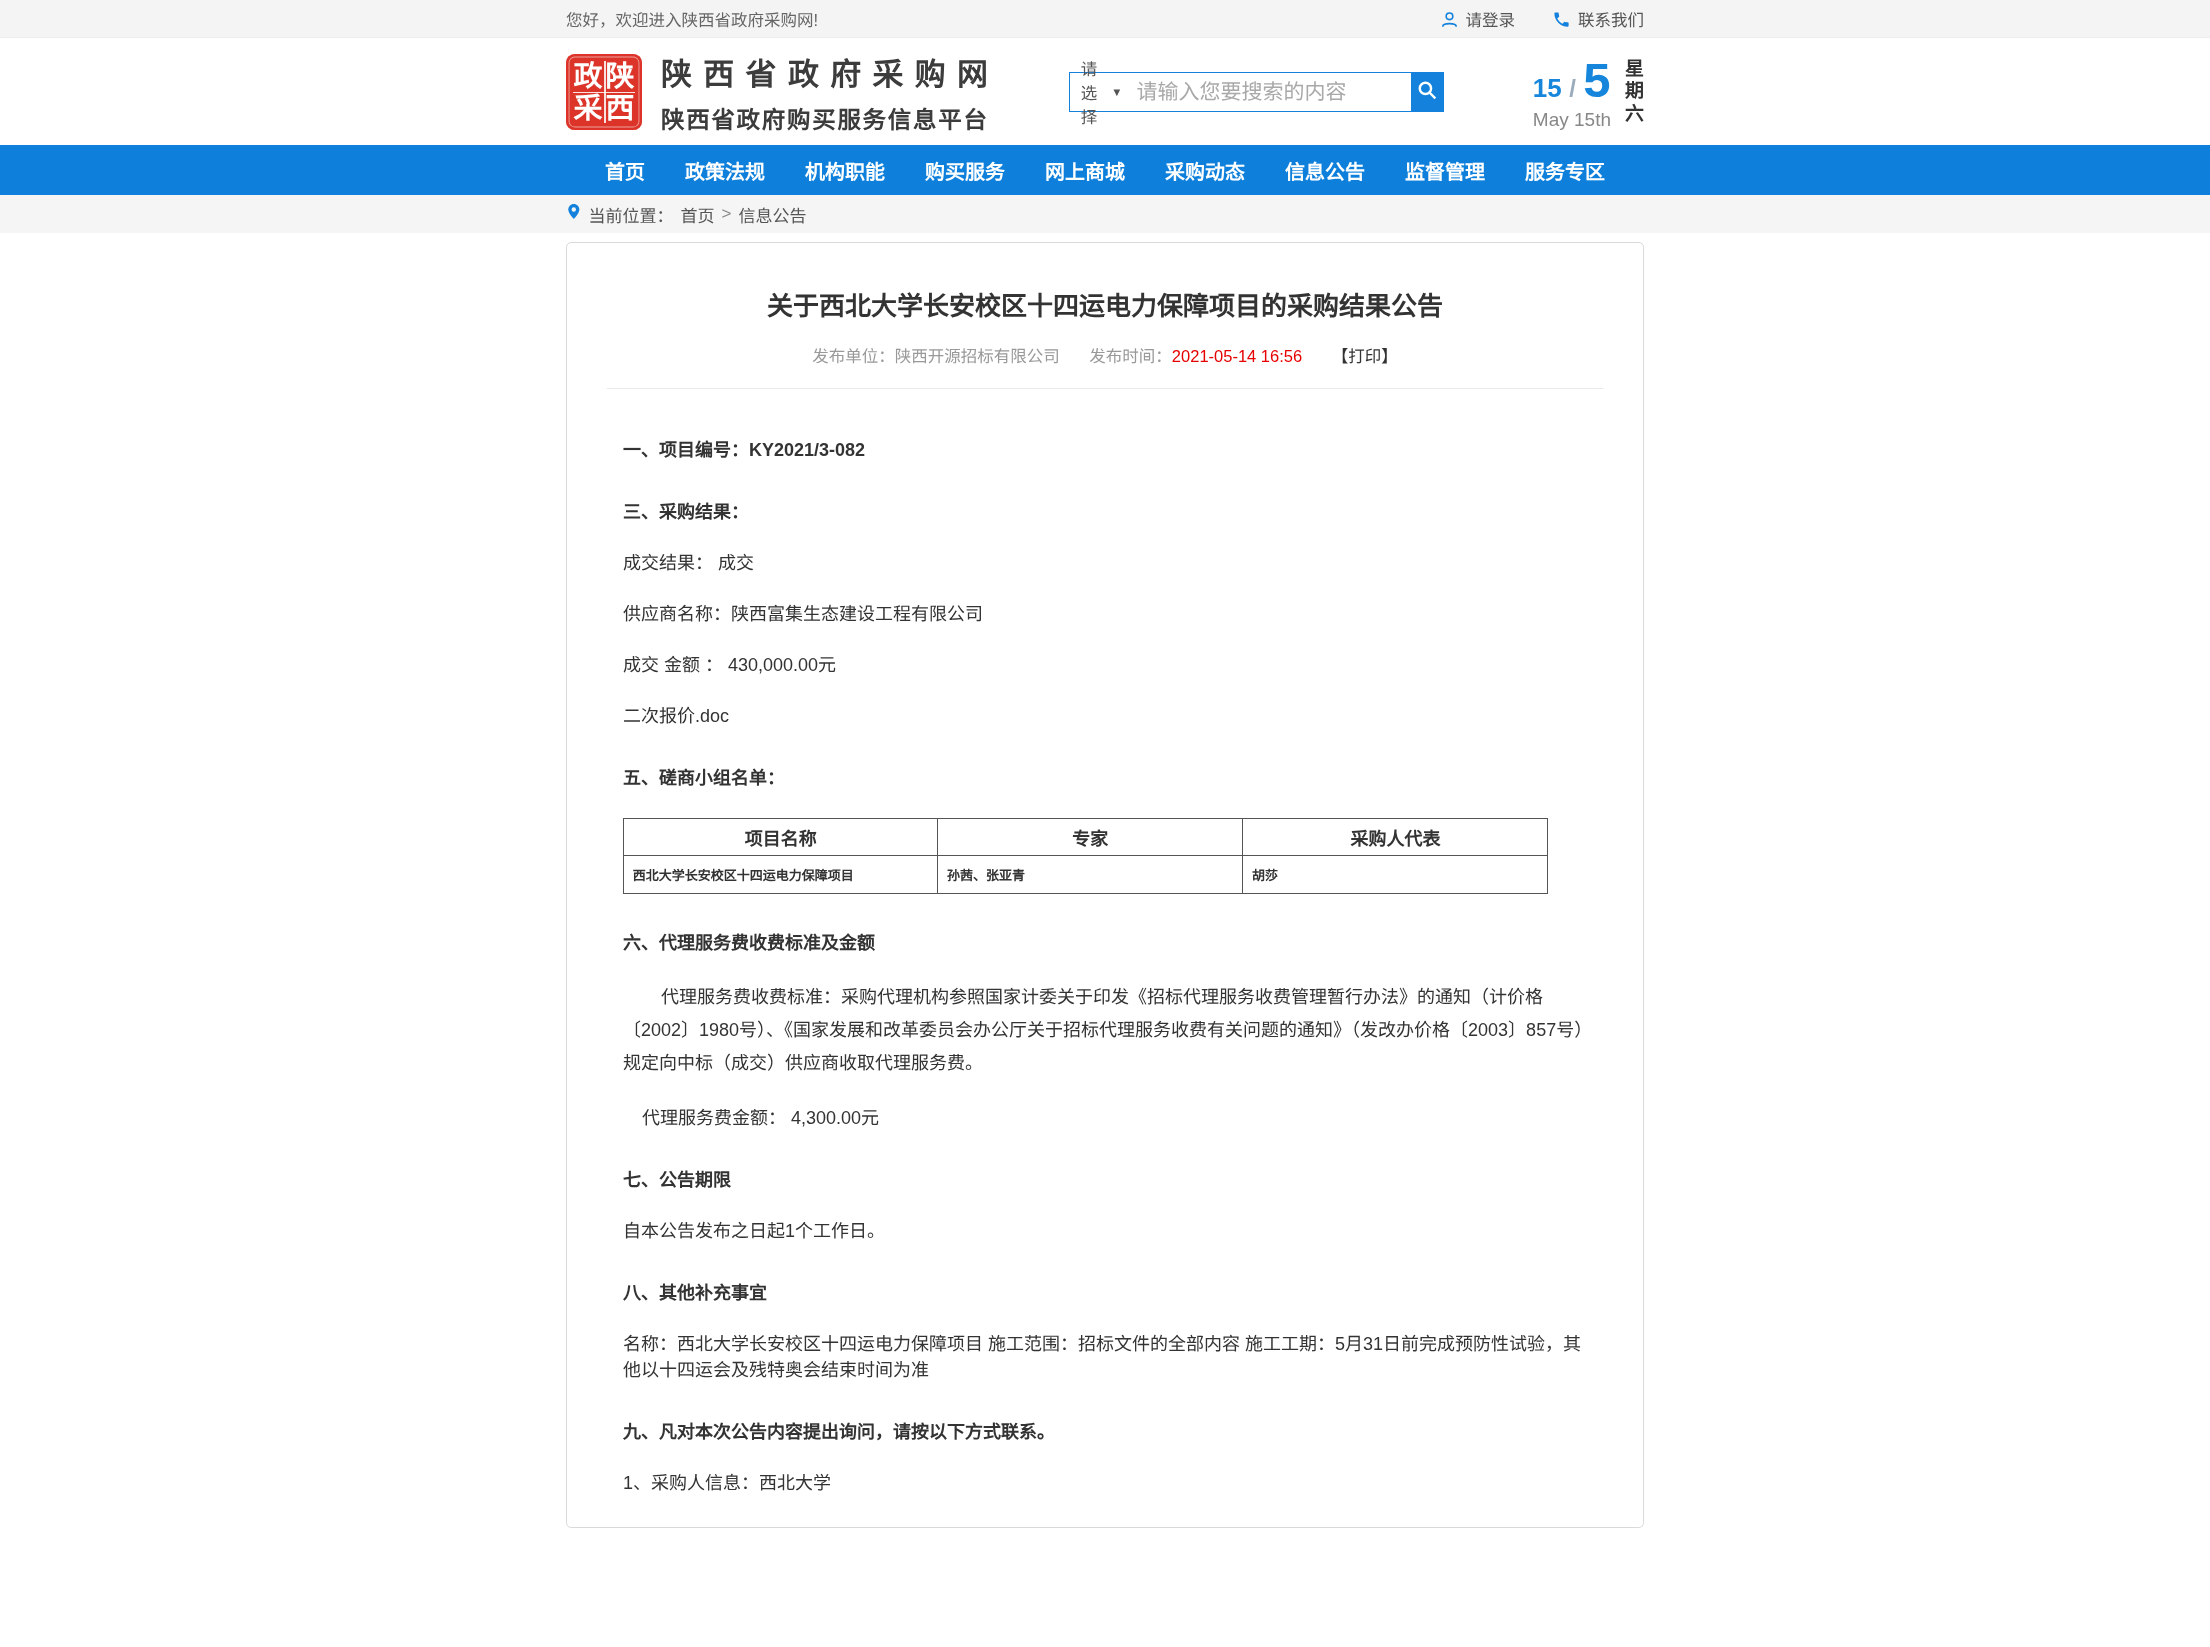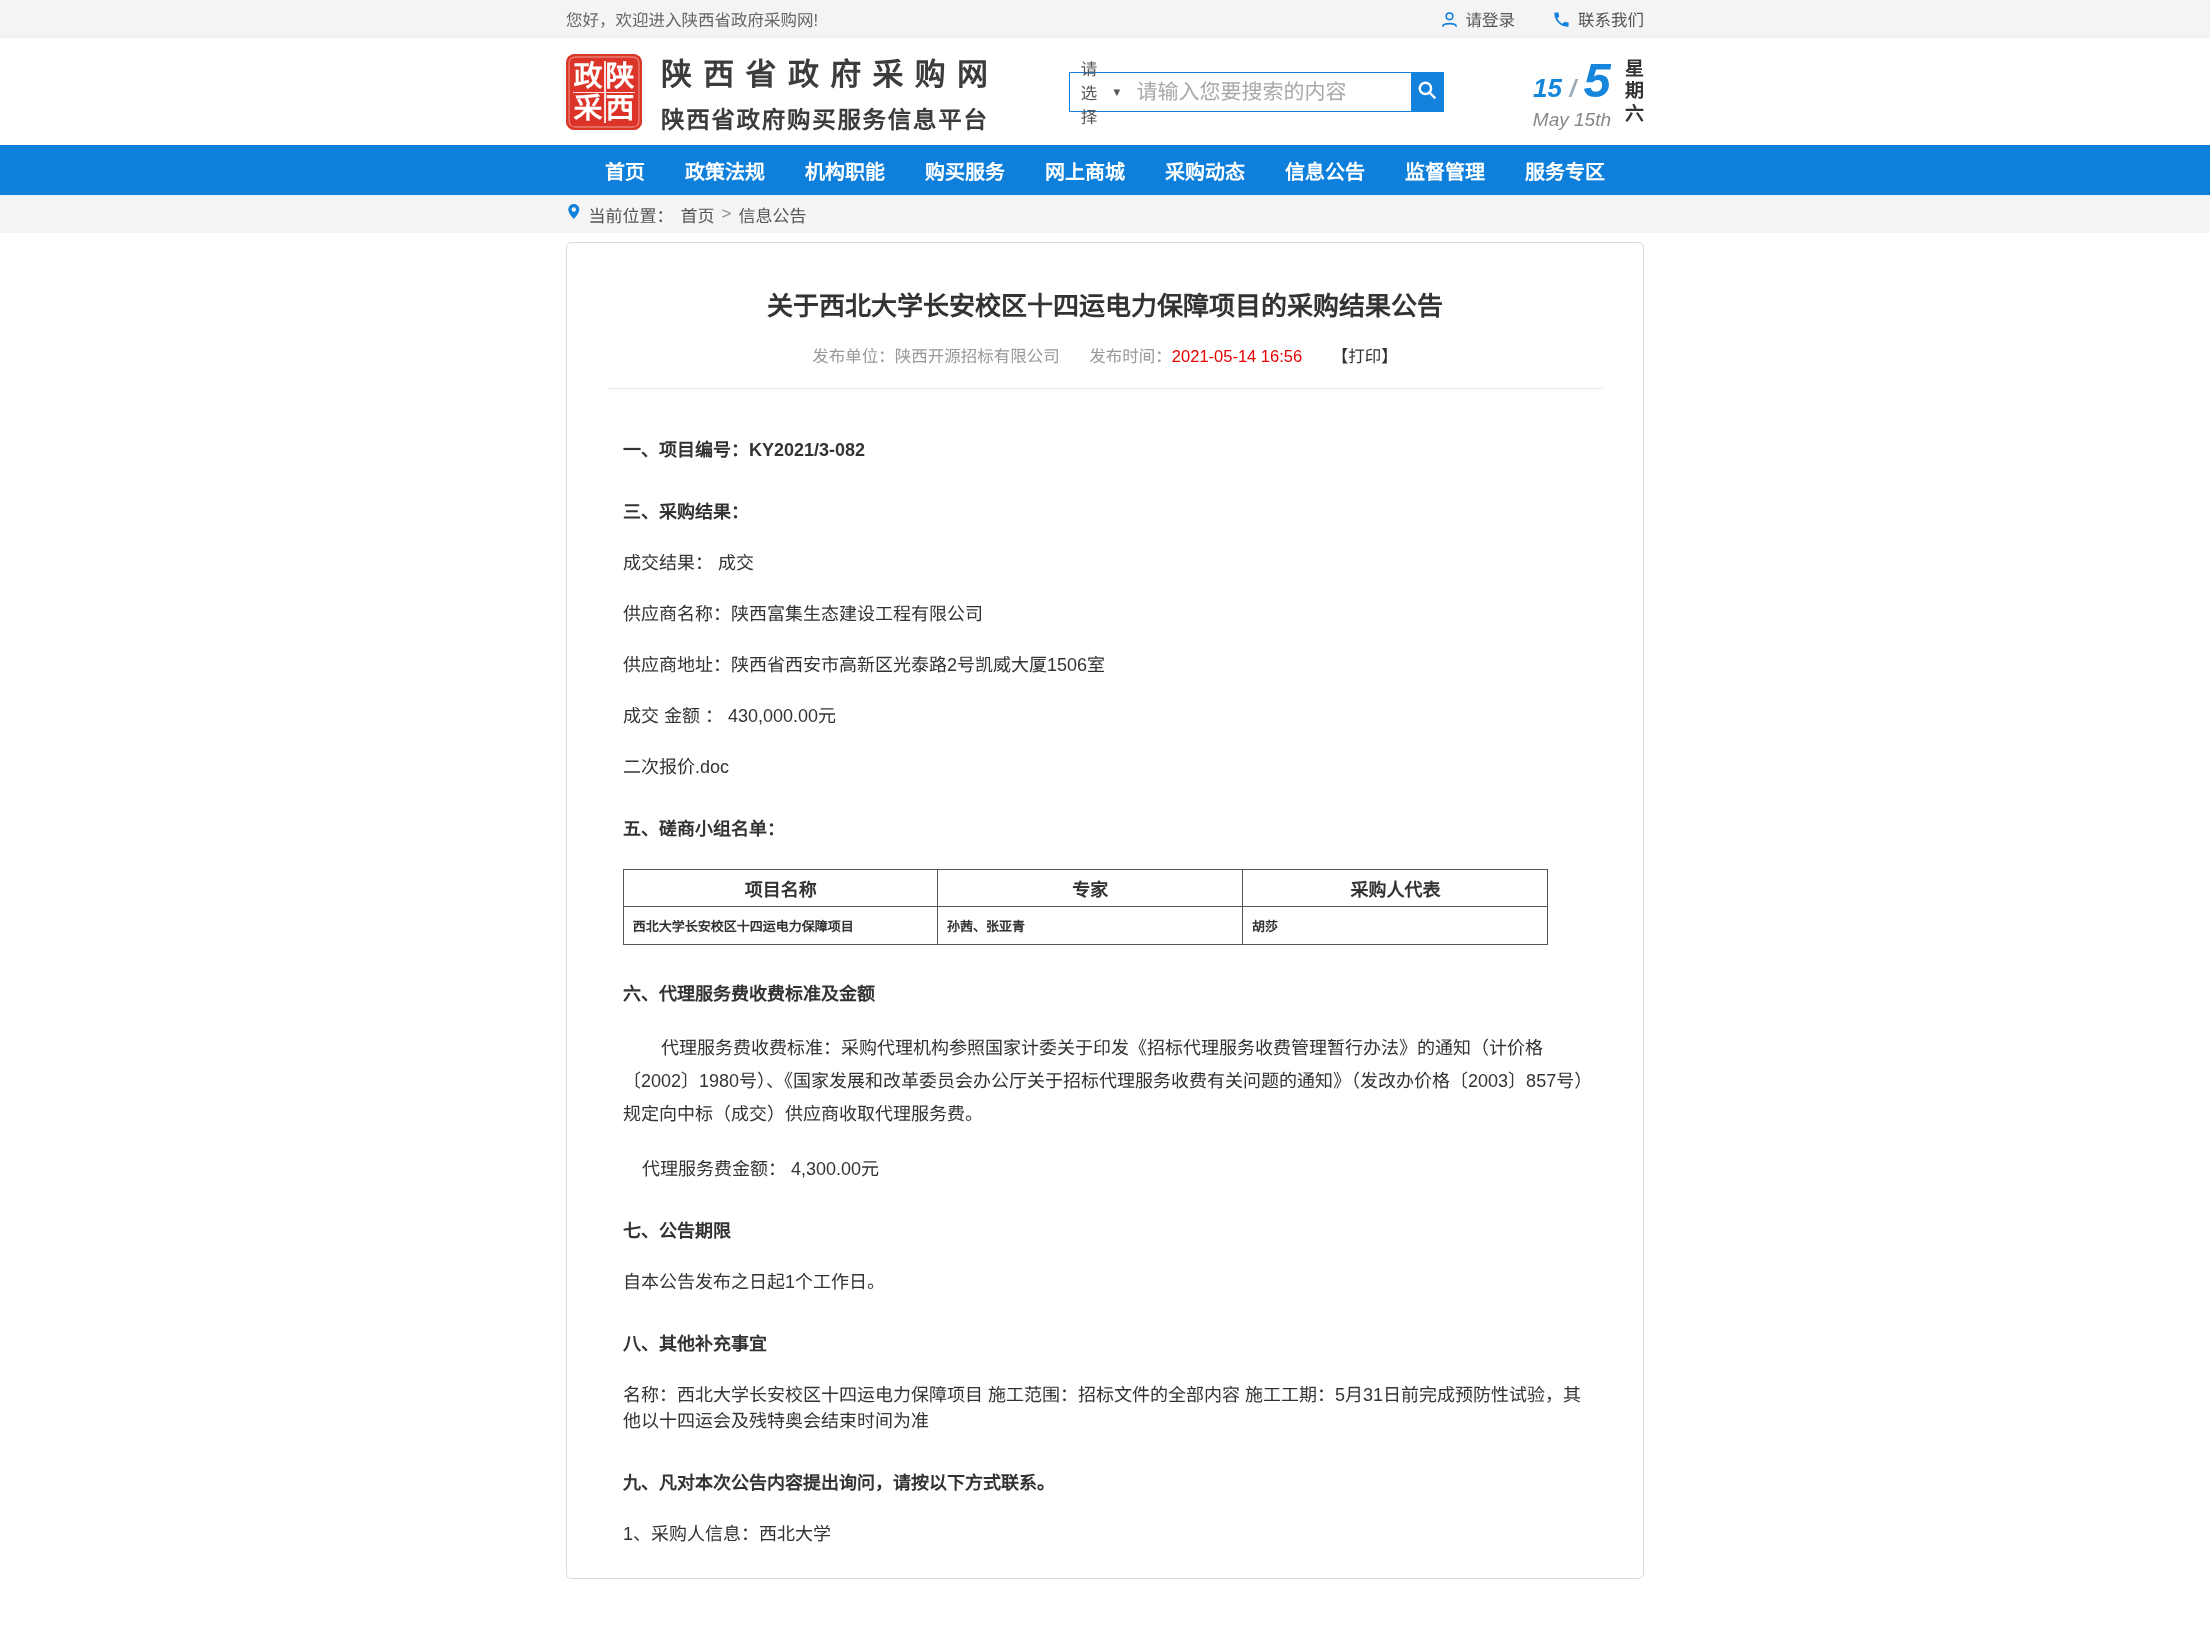--- a/index.html
+++ b/index.html
@@ -35,21 +35,21 @@
   .brand-text .site-subtitle { font-size:23.5px; font-weight:bold; color:#3c3c3c; margin-top:7px; letter-spacing:1.7px; }
 
   .search { margin-left:70px; display:flex; height:40px; width:375px; border:1.7px solid #1482dc; background:#fff; }
   .search-select { width:103px; display:flex; align-items:center; justify-content:space-between; padding:0 10.4px; font-size:16.5px; color:#555; cursor:pointer; }
   .search-select .caret { font-size:11.3px; color:#555; }
   .search-input { flex:1; border:none; outline:none; font-size:21px; color:#0c4a6e; padding:0 3.5px; }
   .search-input::placeholder { color:#a9a9a9; }
   .search-btn { width:64px; background:#1482dc; border:none; display:flex; align-items:center; justify-content:center; cursor:pointer; }
 
   .date-box { margin-left:auto; display:flex; align-items:center; gap:14px; }
-  .date-nums { text-align:center;font-style:italic; }
+  .date-nums { text-align:left; }
   .date-top { font-weight:bold; color:#1586dc; }
   .date-day { font-size:26px; }
   .date-slash { font-size:24px; color:#9ab; margin:0 3.5px; }
   .date-month { font-size:49px; }
   .date-en { font-size:19px; color:#888; margin-top:1.7px; }
   .weekday { font-size:19px; font-weight:bold; color:#333; line-height:22.6px; }
   .weekday span { display:block; text-align:center; }
 
   
   .nav { height:50px; background:#0e80dc; }
@@ -205,21 +205,20 @@
   </div>
 
   <hr class="article-hr">
 
   <div class="article-body">
     <div id="paras-before">
         <p class="heading">一、项目编号：KY2021/3-082</p>
         <p class="heading">三、采购结果：</p>
         <p class="normal">成交结果： 成交</p>
         <p class="normal">供应商名称：陕西富集生态建设工程有限公司</p>
-        <p class="normal">供应商地址：陕西省西安市高新区光泰路2号凯威大厦1506室</p>
         <p class="normal">成交 金额 ： 430,000.00元</p>
         <p class="normal">二次报价.doc</p>
         <p class="heading">五、磋商小组名单：</p>
       </div>
 
     <table class="committee">
       <thead>
         <tr>
           <th style="width:34%">项目名称</th>
           <th style="width:33%">专家</th>

